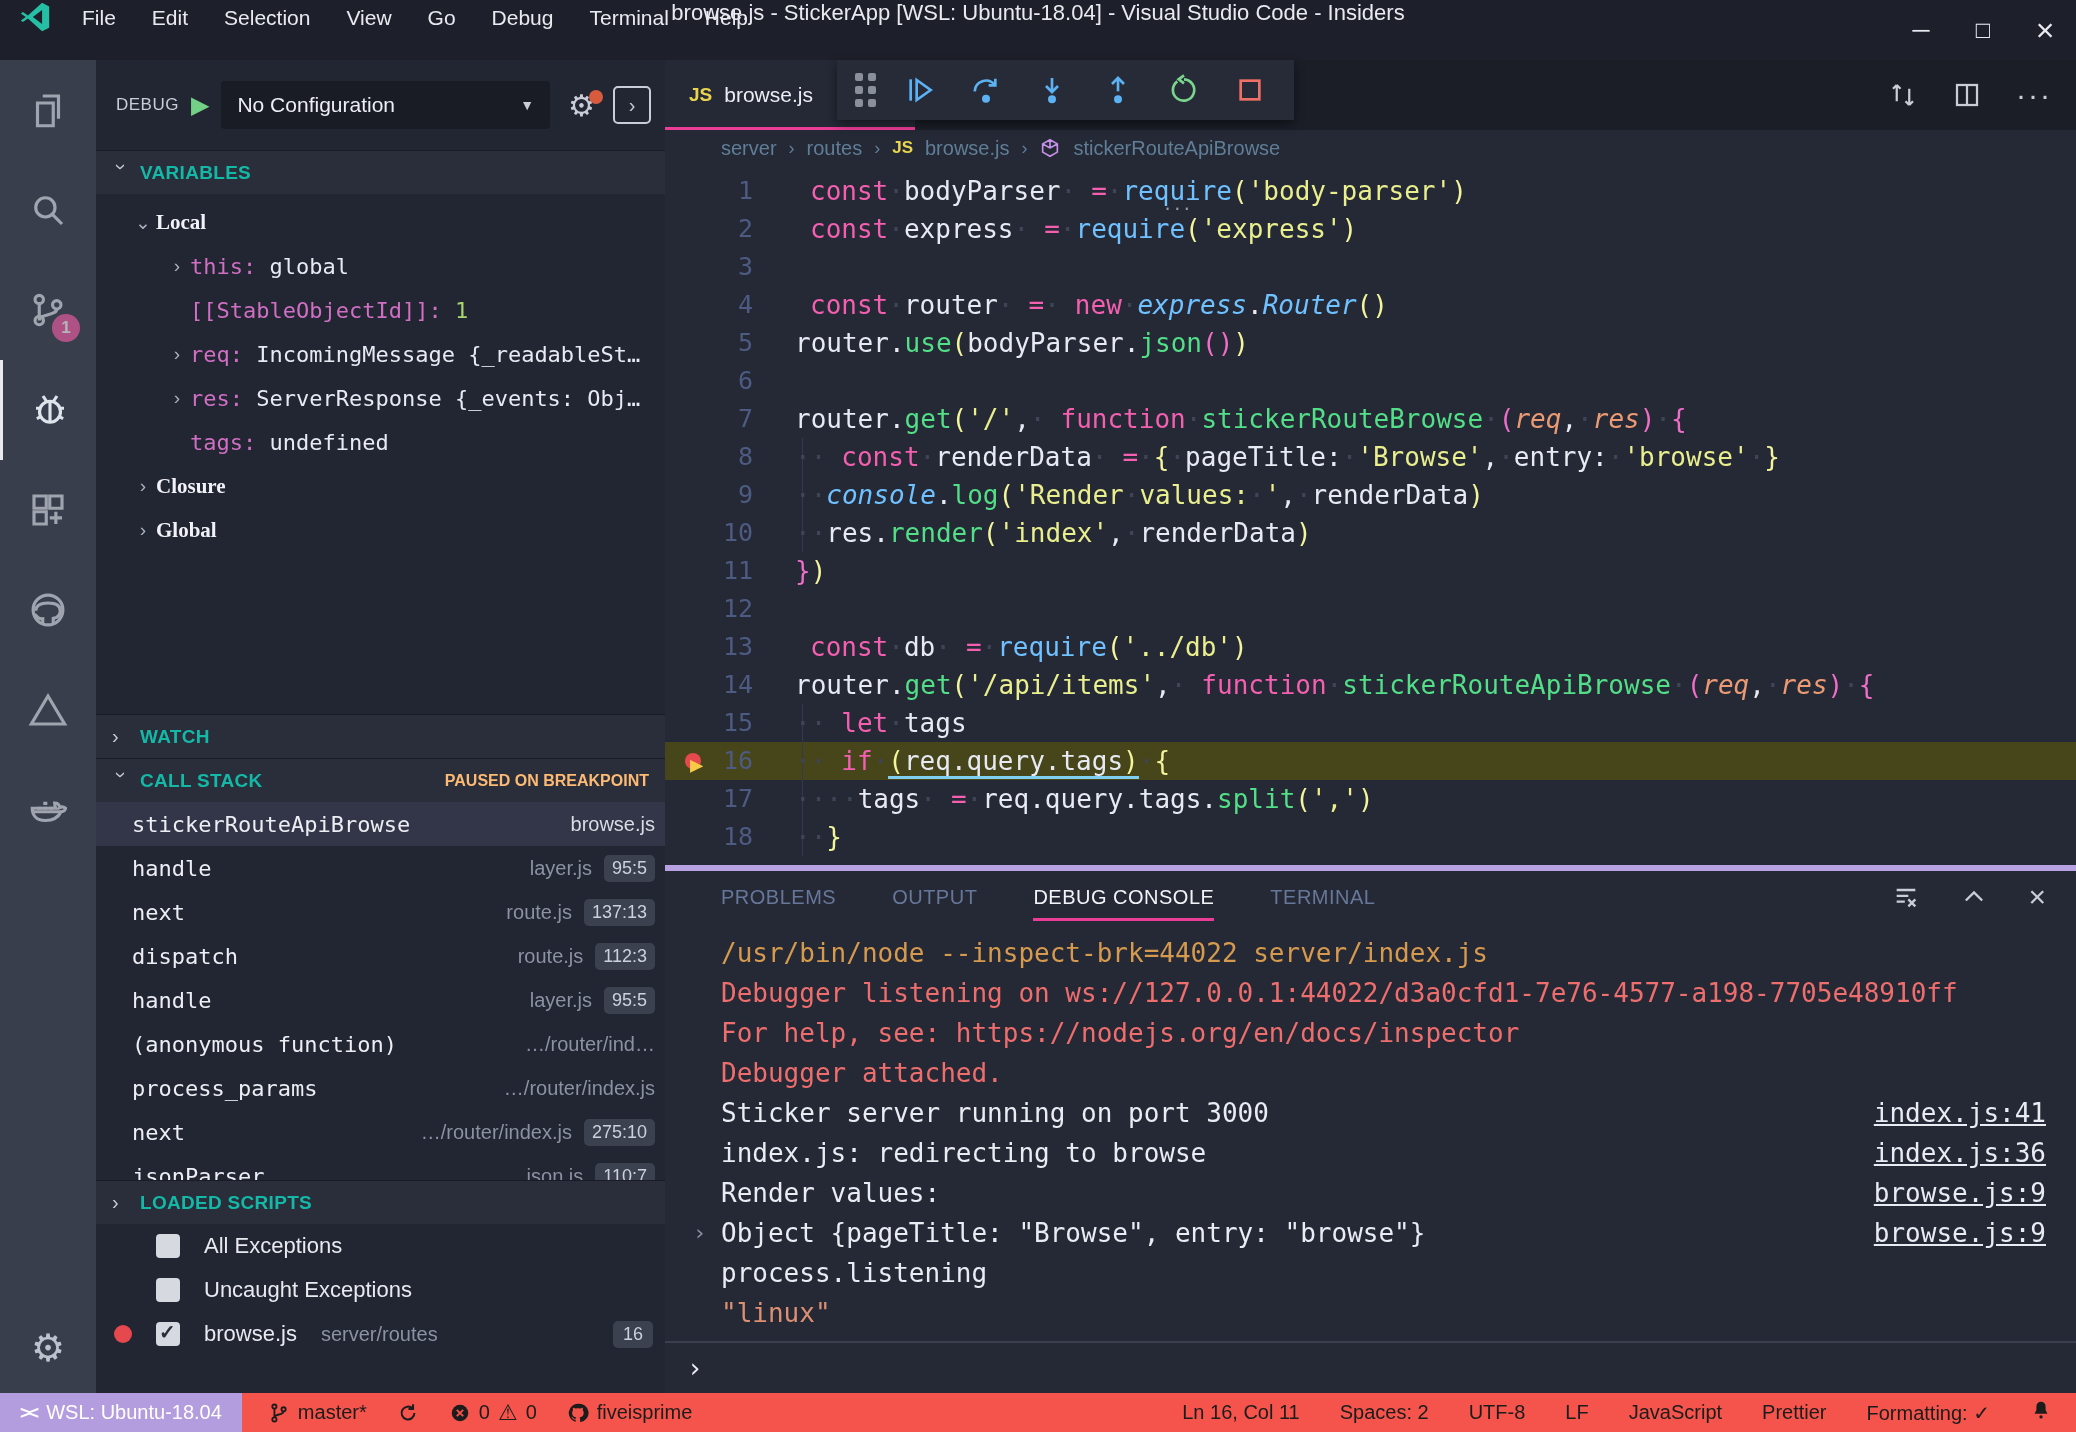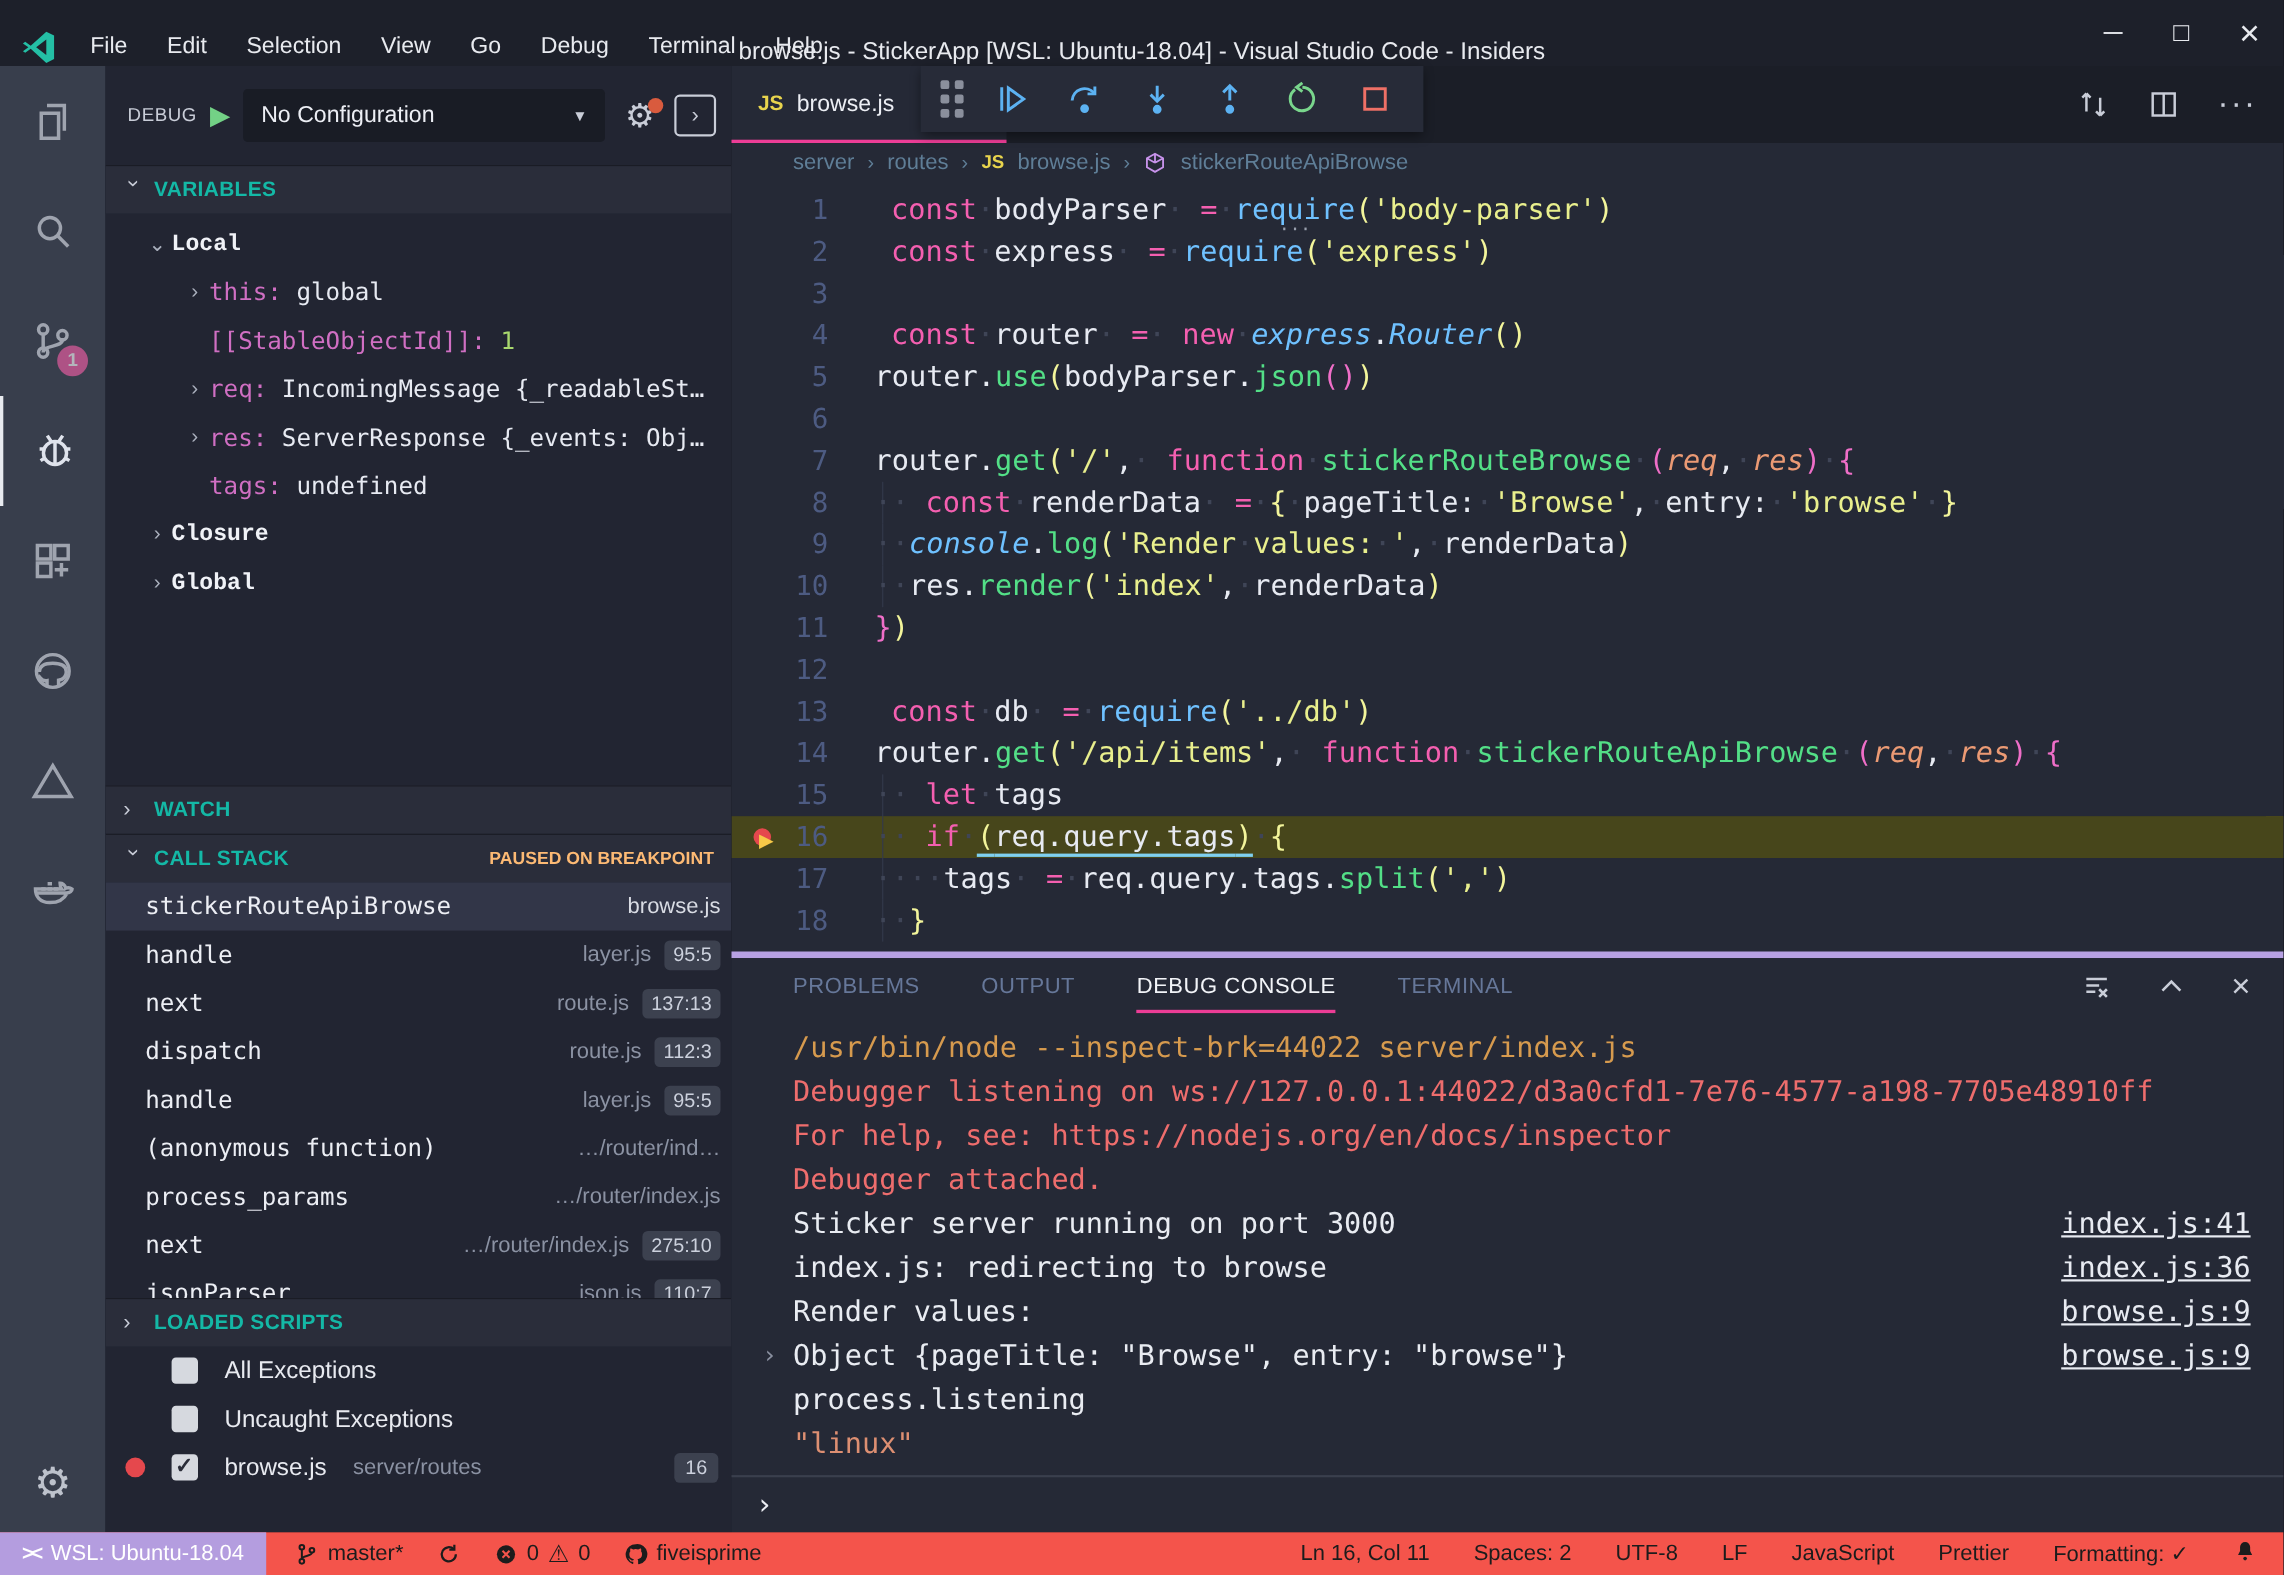--- a/index.html
+++ b/index.html
@@ -1,21 +1,21 @@
 <!DOCTYPE html>
 <html><head>
 <meta charset="utf-8">
 <style>
   * { margin:0; padding:0; box-sizing:border-box; }
   html,body { width:2076px; height:1432px; overflow:hidden; background:#14161d; }
   body { font-family:"Liberation Sans", sans-serif; color:#d7dae2; }
   #app { width:2076px; height:1432px; display:flex; flex-direction:column; }
 
   
-  .titlebar { height:60px; background:#1d202a; display:flex; align-items:flex-end; flex:none; position:relative; }
+  .titlebar { height:60px; background:#1d202a; display:flex; align-items:flex-start; flex:none; position:relative; }
   .vscode-logo { width:34px; height:34px; margin:0 16px 0 18px; }
   .menu { display:flex; gap:8px; }
   .menu span { font-size:21px; color:#e8eaef; padding:6px 14px; border-radius:4px; }
   .win-title { position:absolute; left:50%; transform:translateX(-50%); font-size:22px; color:#e8eaef; white-space:nowrap; }
   .win-controls { margin-left:auto; display:flex; }
   .win-controls span { width:62px; height:60px; display:flex; align-items:center; justify-content:center; font-size:24px; color:#e8eaef; }
 
   
   .main { flex:1; display:flex; min-height:0; }
 
@@ -41,21 +41,21 @@
 
   .sec-h { height:44px; background:#2a2d3a; border-top:1px solid #1a1c25; display:flex; align-items:center; padding:0 16px; gap:10px; flex:none; }
   .sec-h .chev { color:#c9cdd8; font-size:20px; width:18px; display:inline-block; }
   .chev.down { transform:rotate(90deg); }
   .sec-h .t { font-weight:bold; font-size:19px; color:#14b8a6; letter-spacing:.3px; }
   .sec-h .right-note { margin-left:auto; font-weight:bold; font-size:16px; color:#fdba74; }
 
   .var-list { height:520px; overflow:hidden; padding-top:6px; flex:none; }
   .tree-row { height:44px; display:flex; align-items:center; font-family:"DejaVu Sans Mono", monospace; font-size:22px; white-space:nowrap; overflow:hidden; }
   .tree-row .chev { color:#aab0bd; font-size:19px; width:26px; flex:none; text-align:center; font-family:"Liberation Sans",sans-serif; }
-  .tree-row .grp { font-family:Liberation Mono, monospace; font-weight:bold; font-size:21px; color:#f0f2f7; }
+  .tree-row .grp { font-family:Liberation Serif, serif; font-weight:bold; font-size:21px; color:#f0f2f7; }
   .vname { color:#d06fc3; }
   .vval { color:#e7eaf2; }
   .vval.num { color:#a8d76d; }
 
   .cs-list { height:378px; overflow:hidden; flex:none; }
   .cs-row { height:44px; display:flex; align-items:center; padding:0 10px 0 36px; gap:12px; }
   .cs-row.sel { background:#323648; }
   .cs-name { font-family:"DejaVu Sans Mono", monospace; font-size:22px; color:#eceef4; white-space:nowrap; }
   .cs-file { margin-left:auto; color:#8b92a3; font-size:20px; white-space:nowrap; }
   .cs-row.sel .cs-file { color:#d9dce4; }

